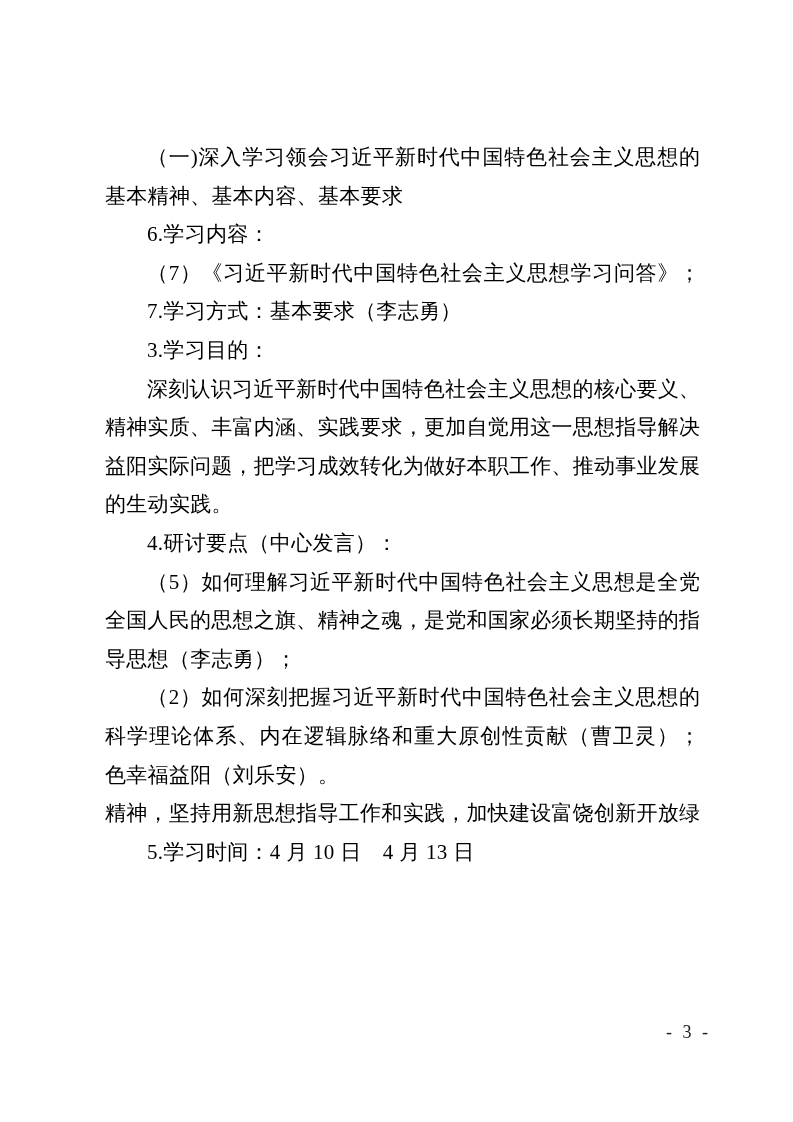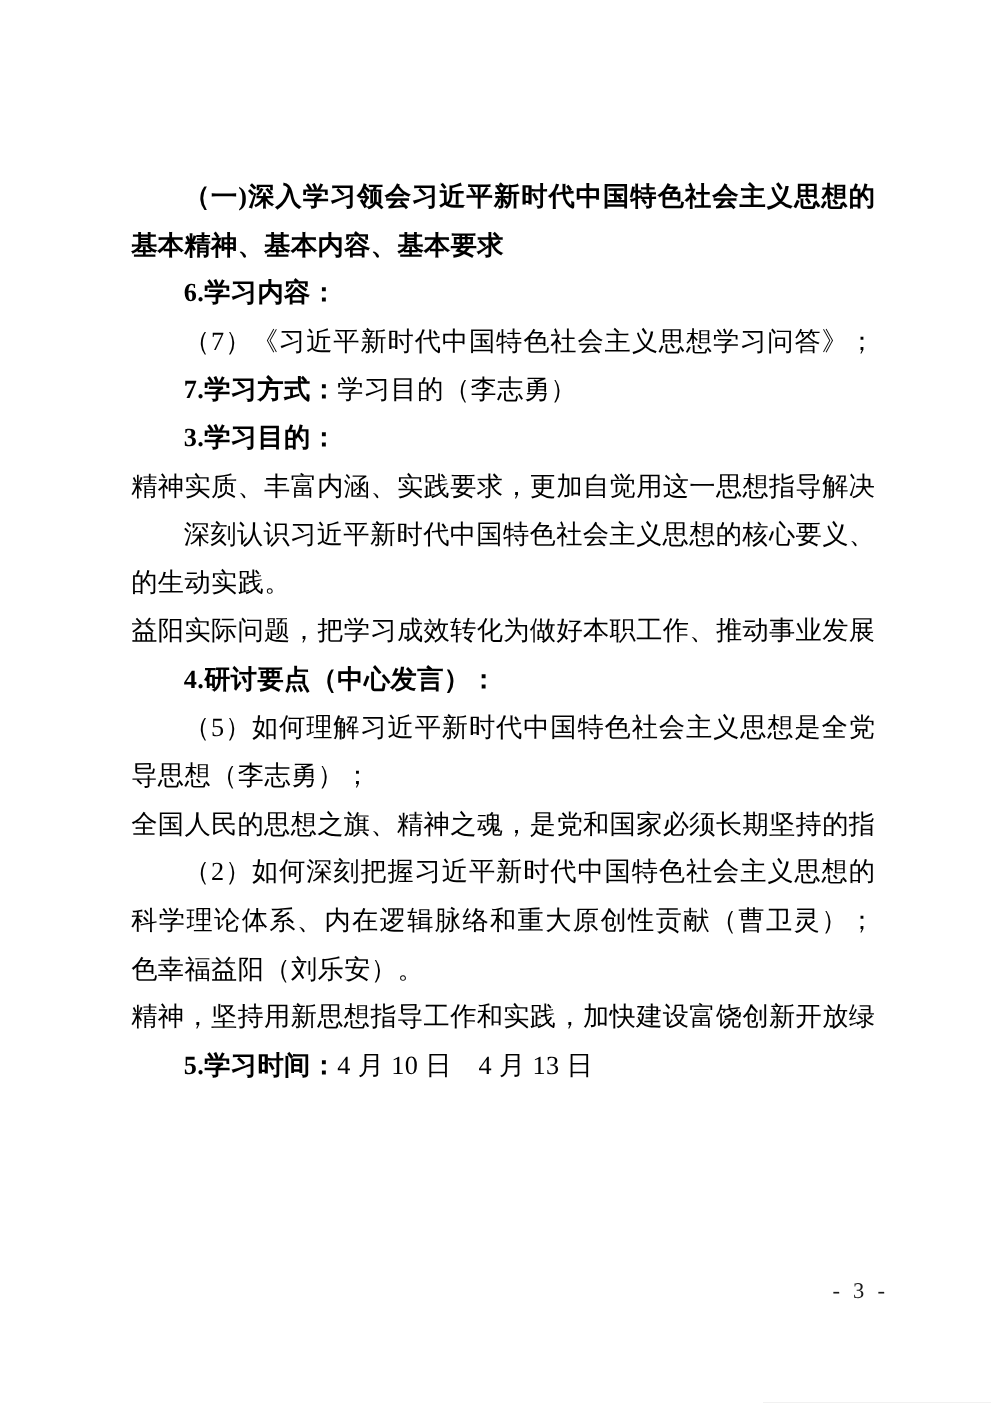--- a/index.html
+++ b/index.html
@@ -32,51 +32,51 @@
   .line.indent {
     text-indent: 42px;
   }
   .line.fill {
     white-space: normal;
     text-align: justify;
     text-align-last: justify;
     letter-spacing: 0;
   }
   .seg-bold {
-    font-weight: 700;
+    font-weight: 400;
   }
   .page-number {
     position: absolute;
     top: 1021px;
     right: 85px;
     font-size: 18px;
     line-height: 22px;
     word-spacing: 6px;
     color: #1a1a1a;
   }
 </style>
 </head>
 <body>
 
 <div class="page">
   <main class="content">
       <div class="line indent fill"><span class="seg-bold">（一)深入学习领会习近平新时代中国特色社会主义思想的</span></div>
       <div class="line"><span class="seg-bold">基本精神、基本内容、基本要求</span></div>
       <div class="line indent"><span class="seg-bold">6.学习内容：</span></div>
       <div class="line indent fill"><span class="seg-regular">（7）《习近平新时代中国特色社会主义思想学习问答》；</span></div>
-      <div class="line indent"><span class="seg-bold">7.学习方式：</span><span class="seg-regular">学习目的（李志勇）</span></div>
+      <div class="line indent"><span class="seg-bold">7.学习方式：</span><span class="seg-regular">基本要求（李志勇）</span></div>
       <div class="line indent"><span class="seg-bold">3.学习目的：</span></div>
+      <div class="line indent fill"><span class="seg-regular">深刻认识习近平新时代中国特色社会主义思想的核心要义、</span></div>
       <div class="line fill"><span class="seg-regular">精神实质、丰富内涵、实践要求，更加自觉用这一思想指导解决</span></div>
-      <div class="line indent fill"><span class="seg-regular">深刻认识习近平新时代中国特色社会主义思想的核心要义、</span></div>
+      <div class="line fill"><span class="seg-regular">益阳实际问题，把学习成效转化为做好本职工作、推动事业发展</span></div>
       <div class="line"><span class="seg-regular">的生动实践。</span></div>
-      <div class="line fill"><span class="seg-regular">益阳实际问题，把学习成效转化为做好本职工作、推动事业发展</span></div>
       <div class="line indent"><span class="seg-bold">4.研讨要点（中心发言）：</span></div>
       <div class="line indent fill"><span class="seg-regular">（5）如何理解习近平新时代中国特色社会主义思想是全党</span></div>
+      <div class="line fill"><span class="seg-regular">全国人民的思想之旗、精神之魂，是党和国家必须长期坚持的指</span></div>
       <div class="line"><span class="seg-regular">导思想（李志勇）；</span></div>
-      <div class="line fill"><span class="seg-regular">全国人民的思想之旗、精神之魂，是党和国家必须长期坚持的指</span></div>
       <div class="line indent fill"><span class="seg-regular">（2）如何深刻把握习近平新时代中国特色社会主义思想的</span></div>
       <div class="line fill"><span class="seg-regular">科学理论体系、内在逻辑脉络和重大原创性贡献（曹卫灵）；</span></div>
       <div class="line"><span class="seg-regular">色幸福益阳（刘乐安）。</span></div>
       <div class="line fill"><span class="seg-regular">精神，坚持用新思想指导工作和实践，加快建设富饶创新开放绿</span></div>
       <div class="line indent"><span class="seg-bold">5.学习时间：</span><span class="seg-regular">4 月 10 日　4 月 13 日</span></div>
     </main>
   <div class="page-number">- 3 -</div>
 </div>
 
 </body></html>

